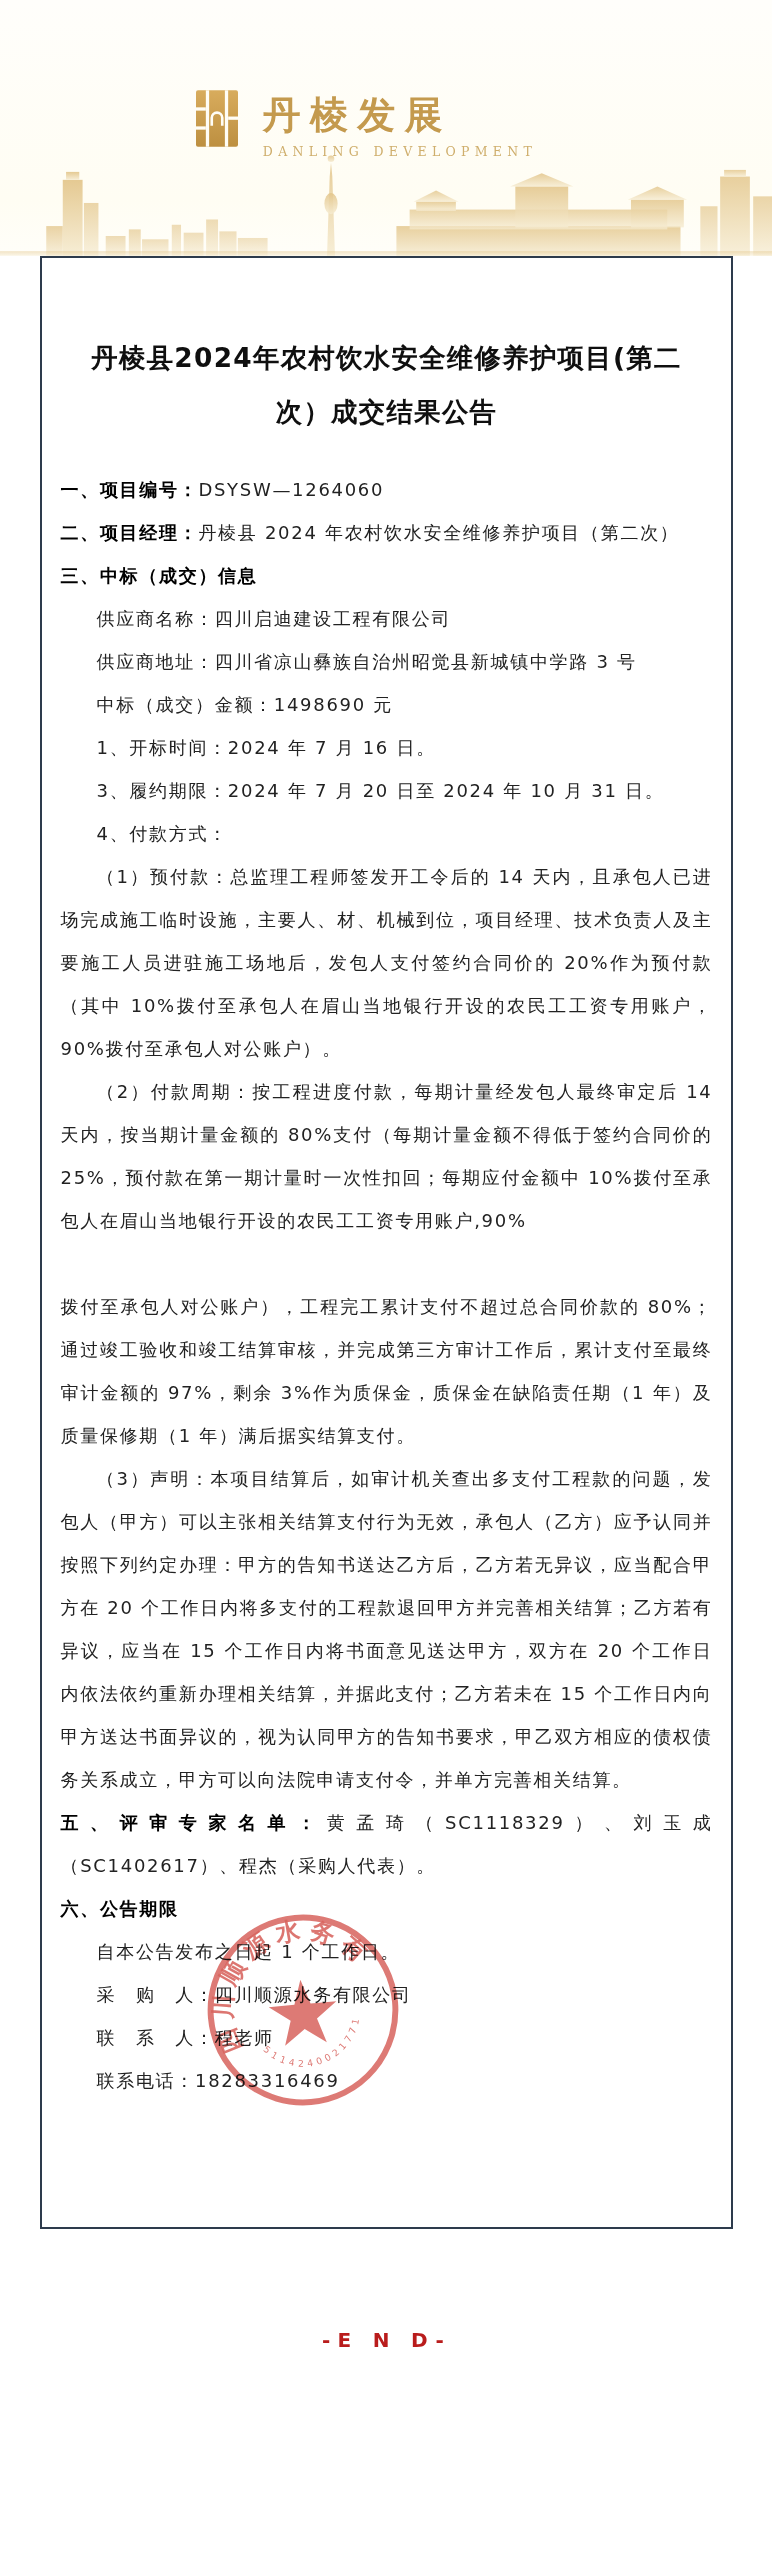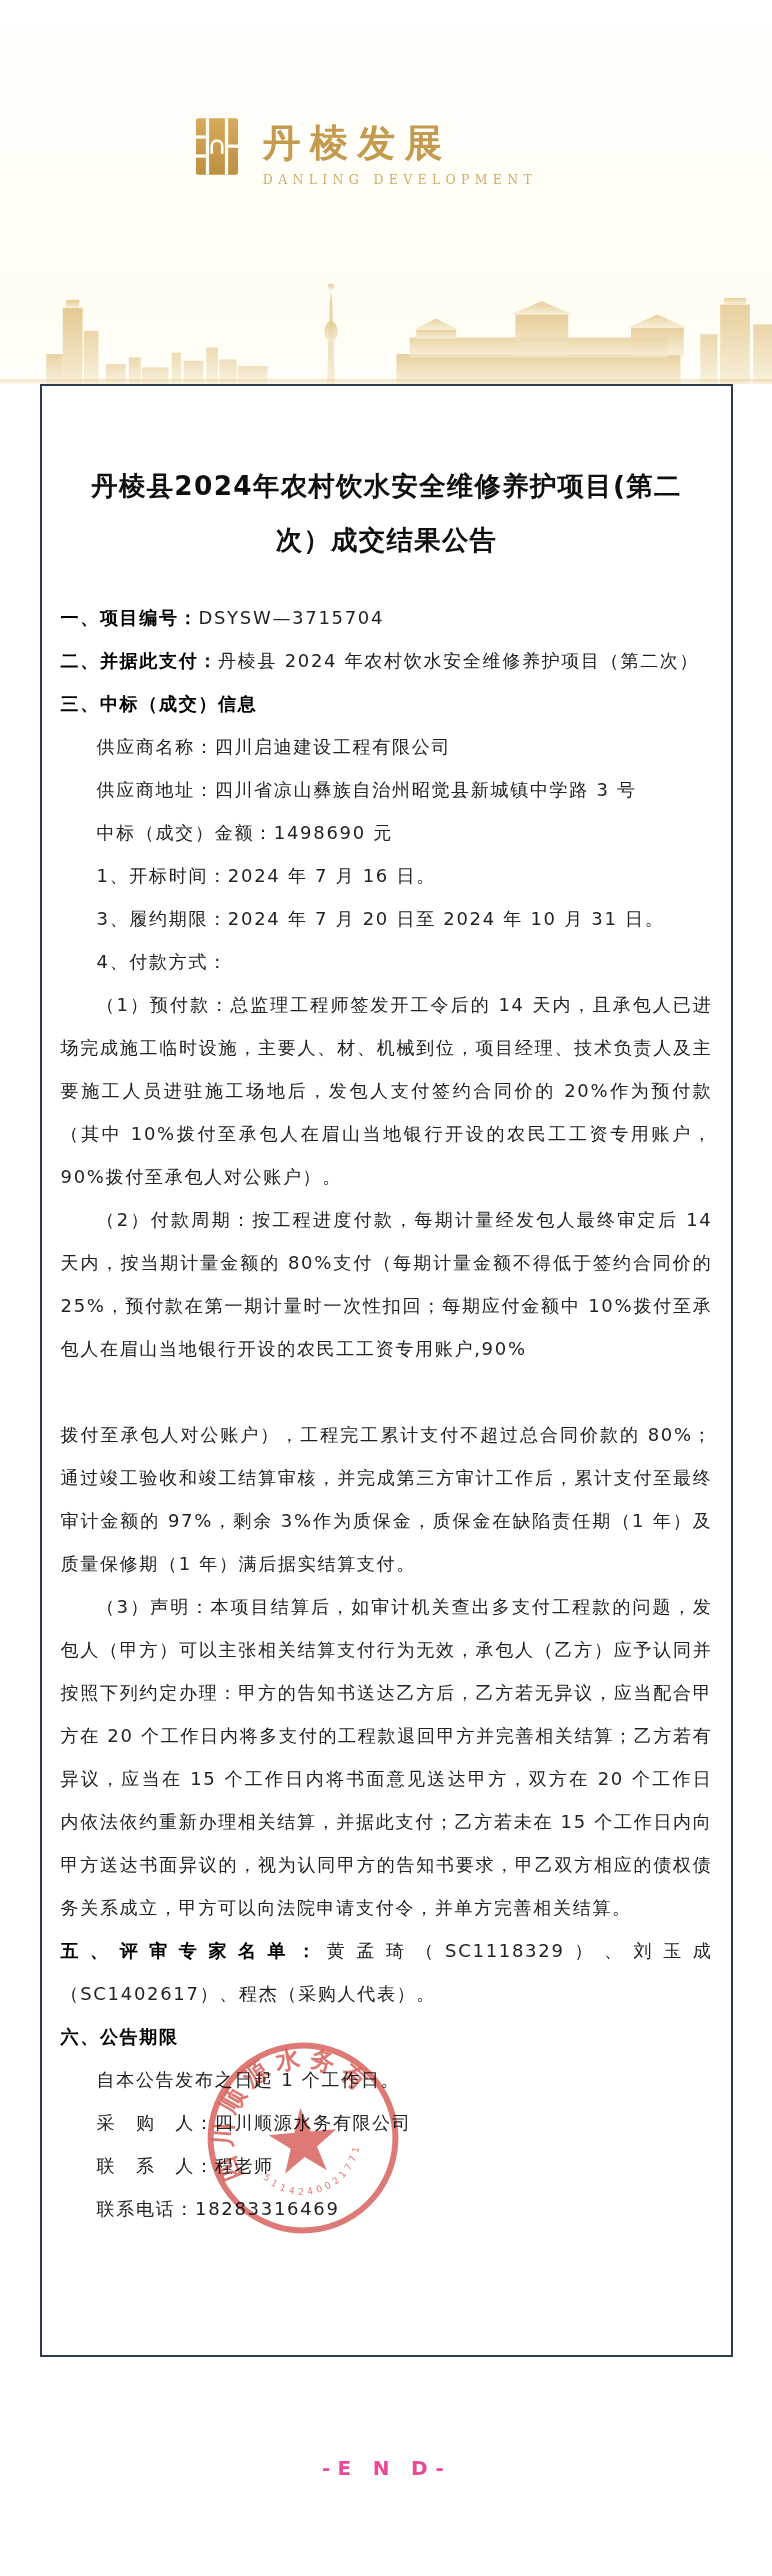--- a/index.html
+++ b/index.html
@@ -5,24 +5,23 @@
   html,body{margin:0;padding:0;}
   body{
     width:773px;
     background:#ffffff;
     font-family:"DejaVu Sans", sans-serif;
     color:#222;
   }
   
   .header{
     position:relative;
-    height:356px;
+    height:256px;
     background:linear-gradient(#fffefb 0%, #fffdf3 78%, #fffef9 100%);
     overflow:hidden;
-    margin-top:28px;
   }
   .logo-row{
     position:absolute;
     top:90px; left:0; width:100%;
     display:flex; justify-content:center; align-items:flex-start; gap:25px;
     transform:translateX(-20px);
   }
   .logo-mark svg{display:block;}
   .logo-cn{
     font-family:"DejaVu Serif", serif;
@@ -79,21 +78,21 @@
     transform:rotate(-5deg);
     pointer-events:none;
   }
   
   .end-mark{
     text-align:center;
     margin:99px 0 38px 0;
     font-size:20px;
     font-weight:700;
     letter-spacing:7.3px;
-    color:#ec4899;
+    color:#b91c1c;
   }
 </style>
 </head>
 <body>
 
 <div class="page">
 
   <header class="header">
     <div class="logo-row">
       <div class="logo-mark">
@@ -156,22 +155,22 @@
         <rect x="1140" y="85" width="30" height="90" fill-opacity=".7"></rect>
         <rect x="0" y="168" width="1170" height="7" fill-opacity=".45"></rect>
       </g>
     </svg>
   </header>
 
   <main class="doc-box">
     <h1 class="title">丹棱县2024年农村饮水安全维修养护项目(第二次）成交结果公告</h1>
 
     <div class="content" id="content">
-        <p class="sec "><b>一、项目编号：</b><span>DSYSW—3715704</span></p>
-        <p class="sec "><b>二、并据此支付：</b><span>丹棱县 2024 年农村饮水安全维修养护项目（第二次）</span></p>
+        <p class="sec "><b>一、项目编号：</b><span>DSYSW—1264060</span></p>
+        <p class="sec "><b>二、项目经理：</b><span>丹棱县 2024 年农村饮水安全维修养护项目（第二次）</span></p>
         <p class="sec "><b>三、中标（成交）信息</b></p>
         <p class="ind "><span>供应商名称：四川启迪建设工程有限公司</span></p>
         <p class="ind "><span>供应商地址：四川省凉山彝族自治州昭觉县新城镇中学路 3 号</span></p>
         <p class="ind "><span>中标（成交）金额：1498690 元</span></p>
         <p class="ind "><span>1、开标时间：2024 年 7 月 16 日。</span></p>
         <p class="ind "><span>3、履约期限：2024 年 7 月 20 日至 2024 年 10 月 31 日。</span></p>
         <p class="ind "><span>4、付款方式：</span></p>
         <p class="ind "><span>（1）预付款：总监理工程师签发开工令后的 14 天内，且承包人已进场完成施工临时设施，主要人、材、机械到位，项目经理、技术负责人及主要施工人员进驻施工场地后，发包人支付签约合同价的 20%作为预付款（其中 10%拨付至承包人在眉山当地银行开设的农民工工资专用账户，90%拨付至承包人对公账户）。</span></p>
         <p class="ind "><span>（2）付款周期：按工程进度付款，每期计量经发包人最终审定后 14 天内，按当期计量金额的 80%支付（每期计量金额不得低于签约合同价的 25%，预付款在第一期计量时一次性扣回；每期应付金额中 10%拨付至承包人在眉山当地银行开设的农民工工资专用账户,90%</span></p>
         <p class="gap"><span>拨付至承包人对公账户），工程完工累计支付不超过总合同价款的 80%；通过竣工验收和竣工结算审核，并完成第三方审计工作后，累计支付至最终审计金额的 97%，剩余 3%作为质保金，质保金在缺陷责任期（1 年）及质量保修期（1 年）满后据实结算支付。</span></p>

